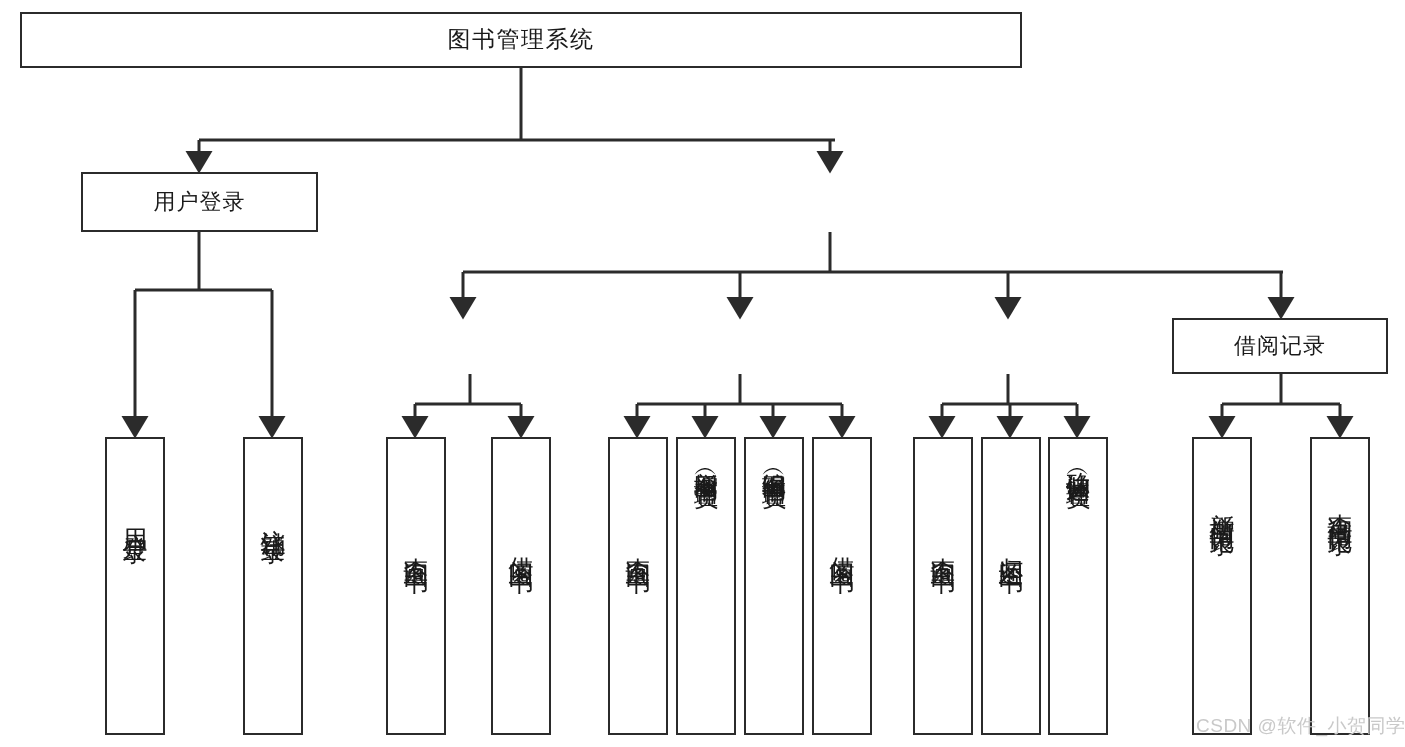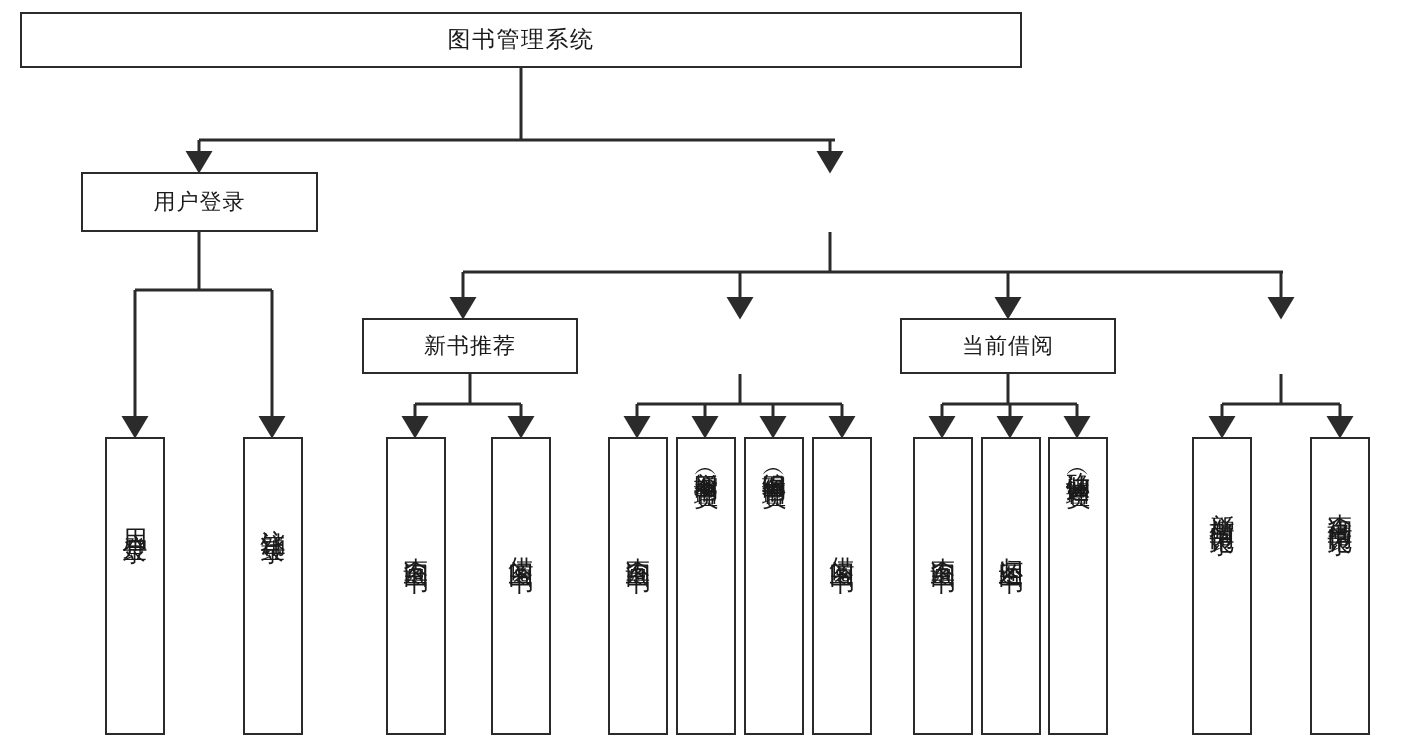--- a/index.html
+++ b/index.html
@@ -117,29 +117,26 @@
 
   <div class="node h-node root" style="left:20px;top:12px;width:1002px;height:56px;">
     <span class="lbl">图书管理系统</span>
   </div>
 
   <div class="node h-node" style="left:81px;top:172px;width:237px;height:60px;">
     <span class="lbl">用户登录</span>
   </div>
 
 
-  <div class="node h-node" style="left:362px;top:318px;width:216px;height:56px;">
-    <span class="lbl">新书推荐</span>
-  </div>
 
 
-  <div class="node h-node" style="left:900px;top:318px;width:216px;height:56px;">
-    <span class="lbl">当前借阅</span>
+
+  <div class="node h-node" style="left:1172px;top:318px;width:216px;height:56px;">
+    <span class="lbl">借阅记录</span>
   </div>
-
 
   <div class="node v-node mid" style="left:105px;top:437px;width:60px;height:298px;">
     <span class="lbl">用户登录</span>
   </div>
 
   <div class="node v-node mid" style="left:243px;top:437px;width:60px;height:298px;">
     <span class="lbl">注销登录</span>
   </div>
 
   <div class="node v-node mid2" style="left:386px;top:437px;width:60px;height:298px;">
@@ -179,14 +176,15 @@
   </div>
 
   <div class="node v-node mid3" style="left:1192px;top:437px;width:60px;height:298px;">
     <span class="lbl">新增借阅记录</span>
   </div>
 
   <div class="node v-node mid3" style="left:1310px;top:437px;width:60px;height:298px;">
     <span class="lbl">查询借阅记录</span>
   </div>
 
+  <div class="watermark" style="left:1196px;top:713px;">CSDN @软件_小贺同学</div>
 
 </div>
 
 </body></html>

